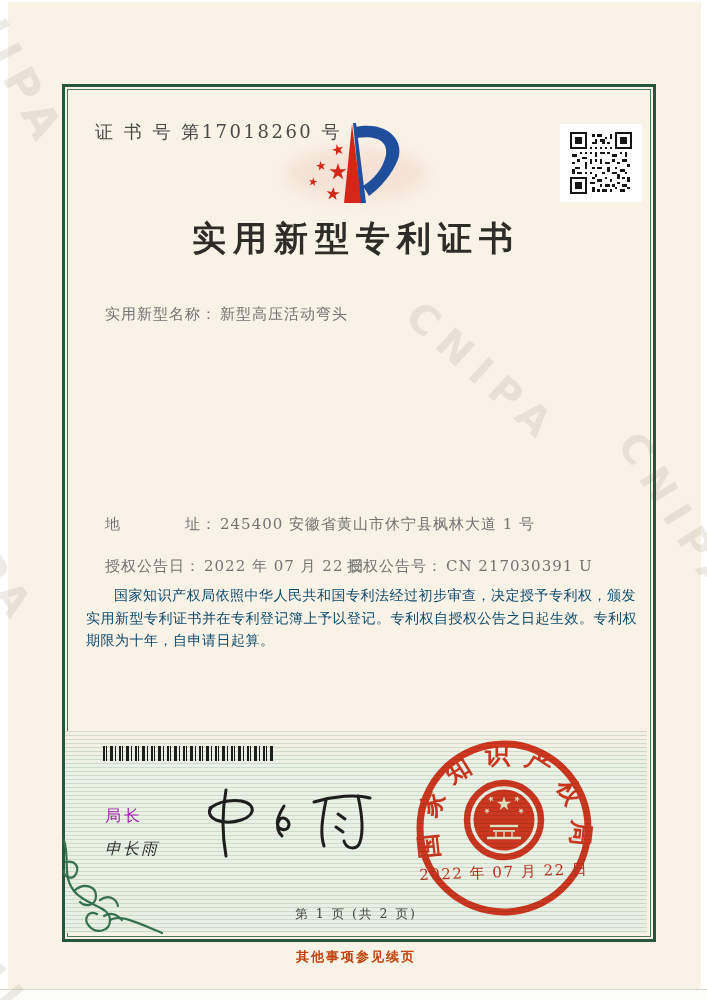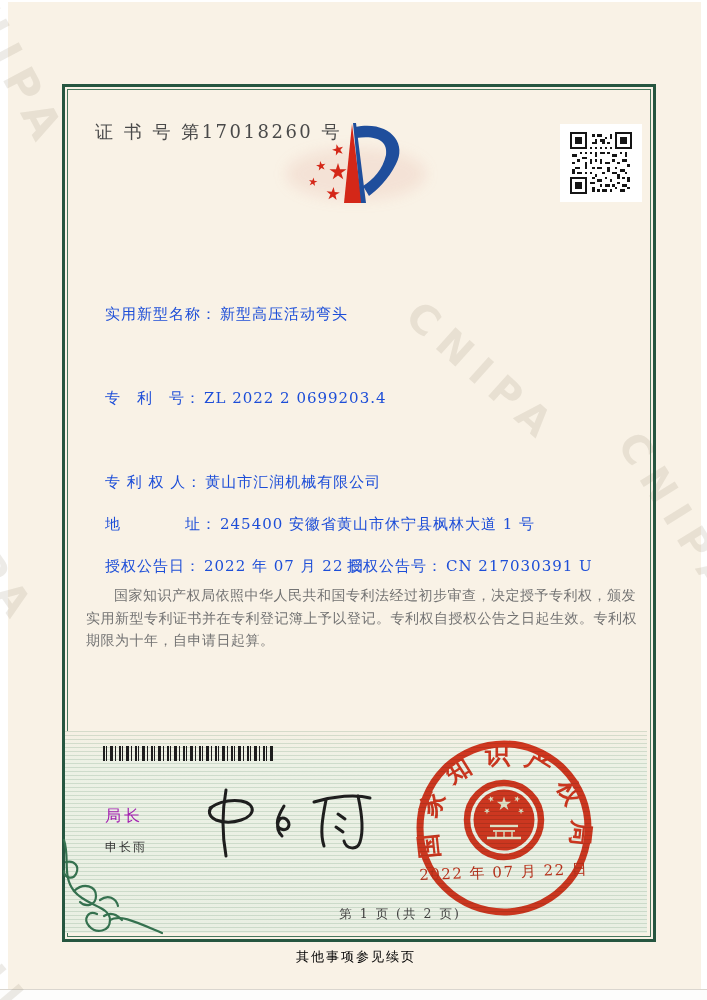--- a/index.html
+++ b/index.html
@@ -22,38 +22,38 @@
       repeating-linear-gradient(180deg, rgba(118,158,128,0.26) 0 1px, rgba(0,0,0,0) 1px 4px),
       linear-gradient(180deg,#f6f0e4 0%,#ecf1e5 16%,#e9efe3 100%);}
   
   .cert-no{position:absolute;left:95px;top:120px;font-size:18px;color:#4a4a4a;letter-spacing:2.5px;z-index:4;}
   .logo{position:absolute;left:292px;top:110px;z-index:4;}
   .qr-box{position:absolute;left:560px;top:124px;width:82px;height:78px;background:#fff;z-index:4;
           display:flex;align-items:center;justify-content:center;}
   .title{position:absolute;left:62px;top:216px;width:588px;text-align:center;font-size:34px;font-weight:700;
          color:#2e2c29;letter-spacing:7px;z-index:4;}
   
-  .row{position:absolute;left:105px;font-size:15px;color:#1d4ed8;letter-spacing:1px;z-index:4;white-space:nowrap;}
+  .row{position:absolute;left:105px;font-size:15px;color:#737373;letter-spacing:1px;z-index:4;white-space:nowrap;}
   .row .val{margin-left:3px;}
   
   .body-text{position:absolute;left:86px;top:584px;width:552px;z-index:4;}
-  .body-text p{margin:0 0 7px;text-indent:2em;font-size:14px;line-height:1.62;color:#737373;letter-spacing:0.5px;}
+  .body-text p{margin:0 0 7px;text-indent:2em;font-size:14px;line-height:1.62;color:#0c4a6e;letter-spacing:0.5px;}
   
   .barcode{position:absolute;left:103px;top:746px;width:170px;height:15px;z-index:5;
     background:repeating-linear-gradient(90deg,#1d1d1d 0 2px,rgba(0,0,0,0) 2px 3px,#1d1d1d 3px 4px,
       rgba(0,0,0,0) 4px 7px,#1d1d1d 7px 10px,rgba(0,0,0,0) 10px 12px,#1d1d1d 12px 13px,rgba(0,0,0,0) 13px 16px);}
   .signer-title{position:absolute;left:105px;top:806px;font-size:16px;color:#a21caf;letter-spacing:3px;z-index:5;}
-  .signer-name{position:absolute;left:105px;top:839px;font-size:12px;color:#323232;letter-spacing:2px;z-index:5;}
+  .signer-name{position:absolute;left:105px;top:839px;font-size:16px;color:#323232;letter-spacing:2px;z-index:5;font-style:italic;}
   .signature{position:absolute;left:198px;top:772px;z-index:6;}
   .seal{position:absolute;left:412px;top:736px;z-index:6;mix-blend-mode:multiply;opacity:0.95;}
   .flourish{position:absolute;left:54px;top:836px;z-index:7;}
   .page-num{position:absolute;left:62px;top:906px;width:588px;text-align:center;font-size:12.5px;
-            color:#3f3f3f;letter-spacing:2px;z-index:7;padding-left:44px;}
+            color:#3f3f3f;letter-spacing:2px;z-index:7;}
   .footer-note{position:absolute;left:62px;top:948px;width:588px;text-align:center;font-size:13px;
-               color:#000000;letter-spacing:2px;z-index:4;}
+               color:#c2410c;letter-spacing:2px;z-index:4;font-weight:bold;}
 </style>
 </head>
 <body>
 
 <div id="page">
   <div class="paper"></div>
 
   <div class="wm" style="left:-18px;top:-46px;font-size:44px;transform:rotate(62deg);">CNIPA</div>
   <div class="wm" style="left:428px;top:292px;font-size:40px;transform:rotate(42deg);">CNIPA</div>
   <div class="wm" style="left:648px;top:424px;font-size:40px;transform:rotate(58deg);">CNIPA</div>
@@ -104,29 +104,24 @@
                  M8 11h1v2H8z M10 11h1v1h-1z M12 11h1v2h-1z M14 12h2v1h-2z M17 11h1v1h-1z M19 12h1v1h-1z M21 11h2v1h-2z M23 13h1v1h-1z
                  M9 14h1v1H9z M11 14h2v1h-2z M15 14h1v2h-1z M18 14h1v1h-1z M20 15h2v1h-2z
                  M1 15h1v2H1z M3 16h2v1H3z M6 16h1v1H6z M8 16h1v1H8z M10 17h1v1h-1z M13 16h1v1h-1z M17 16h2v1h-2z M22 16h1v1h-1z
                  M19 17h1v2h-1z M21 18h1v1h-1z M23 18h1v2h-1z M9 18h1v1H9z M11 19h2v1h-2z M14 18h1v1h-1z M16 19h1v1h-1z
                  M8 20h2v1H8z M12 21h1v1h-1z M14 21h2v1h-2z M17 21h1v1h-1z M19 20h1v1h-1z M21 21h2v1h-2z
                  M9 22h1v2H9z M11 23h1v1h-1z M13 23h2v1h-2z M16 23h1v1h-1z M18 22h1v1h-1z M20 23h2v1h-2z M23 22h1v1h-1z"></path>
       </g>
     </svg>
   </div>
 
+  <div class="title">实用新型专利证书</div>
 
   <div class="row" style="top:305px">
     <span>实用新型名称：</span><span class="val">新型高压活动弯头</span>
-  </div>
-  <div class="row" style="top:389px">
-    <span>专　利　号：</span><span class="val">ZL 2022 2 0699203.4</span>
-  </div>
-  <div class="row" style="top:473px">
-    <span>专 利 权 人：</span><span class="val">黄山市汇润机械有限公司</span>
   </div>
   <div class="row" style="top:515px">
     <span>地　　　　址：</span><span class="val">245400  安徽省黄山市休宁县枫林大道 1 号</span>
   </div>
   <div class="row" style="top:557px">
     <span>授权公告日：</span><span class="val">2022 年 07 月 22 日</span>
   </div>
   <div class="row" style="top:557px;left:347px">
     <span>授权公告号：</span><span class="val">CN 217030391 U</span>
   </div>

